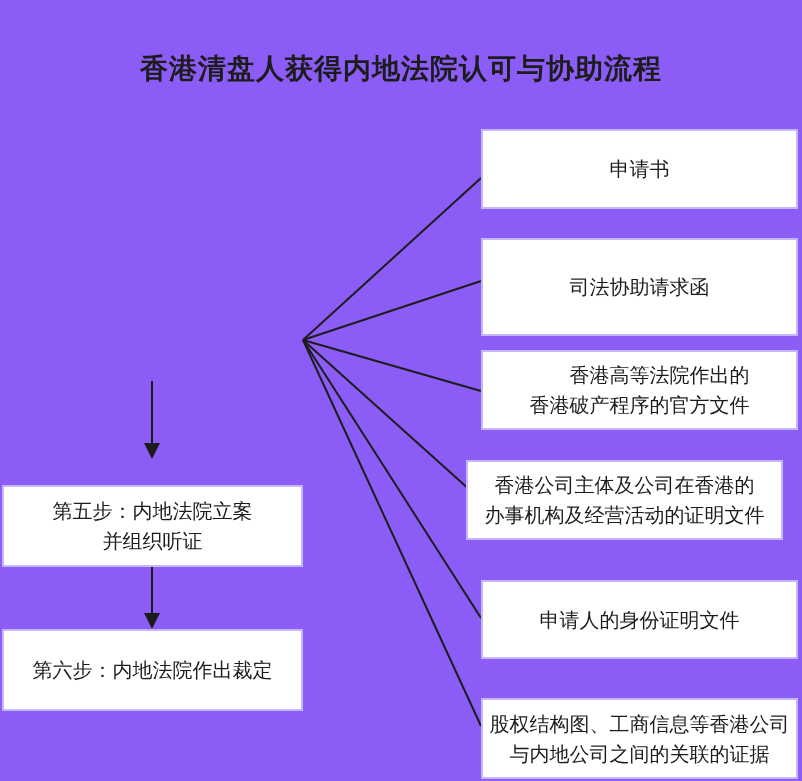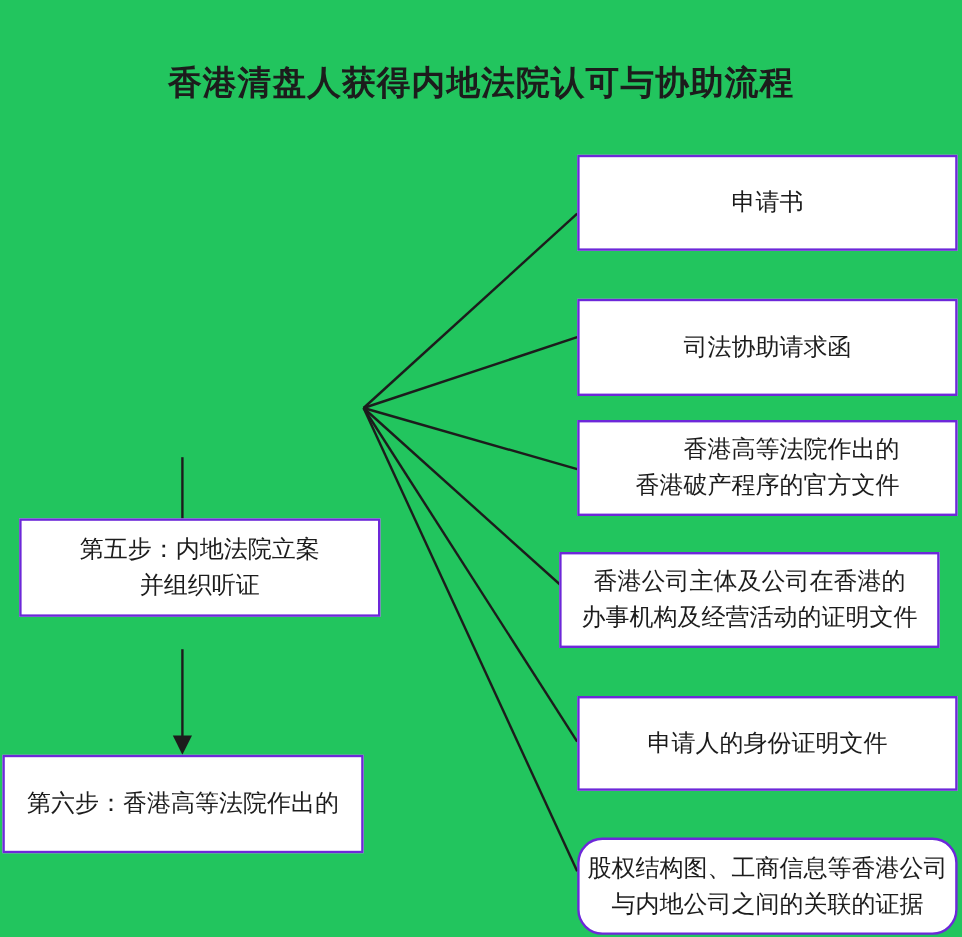--- a/index.html
+++ b/index.html
@@ -4,21 +4,21 @@
 <style>
   html, body {
     margin: 0;
     padding: 0;
     background: #ffffff;
   }
   .canvas {
     position: relative;
     width: 802px;
     height: 781px;
-    background: #22c55e;
+    background: #8b5cf6;
     font-family: "Liberation Serif", "DejaVu Serif", serif;
     color: #1c1c1c;
     overflow: hidden;
   }
   .diagram-title {
     position: absolute;
     left: 0;
     top: 50px;
     width: 802px;
     text-align: center;
@@ -30,42 +30,42 @@
   .connector-layer {
     position: absolute;
     left: 0;
     top: 0;
     width: 802px;
     height: 781px;
   }
   .node {
     position: absolute;
     box-sizing: border-box;
-    border: 2px solid #6d28d9;
+    border: 2px solid #c4b5fd;
     background: #ffffff;
     display: flex;
     align-items: center;
     justify-content: center;
     text-align: center;
     font-size: 20px;
     line-height: 1.5;
     white-space: pre-line;
     padding: 2px 6px;
   }
   
   .step-4 { left: 2px;  top: 298px; width: 301px; height: 83px; }
-  .step-5 { left: 2px;  top: 432px; width: 301px; height: 82px; margin-left: 14px; }
+  .step-5 { left: 2px;  top: 485px; width: 301px; height: 82px; }
   .step-6 { left: 2px;  top: 629px; width: 301px; height: 82px; }
   
   .doc-1 { left: 481px; top: 129px; width: 317px; height: 80px; }
-  .doc-2 { left: 481px; top: 249px; width: 317px; height: 81px; }
+  .doc-2 { left: 481px; top: 238px; width: 317px; height: 98px; }
   .doc-3 { left: 481px; top: 350px; width: 317px; height: 80px; text-align: right; }
   .doc-4 { left: 466px; top: 460px; width: 317px; height: 80px; }
   .doc-5 { left: 481px; top: 580px; width: 317px; height: 79px; }
-  .doc-6 { left: 481px; top: 698px; width: 317px; height: 81px; border-radius: 21px; }
+  .doc-6 { left: 481px; top: 698px; width: 317px; height: 81px; }
 </style>
 </head>
 <body>
 
 <div class="canvas">
 
   <div class="diagram-title">香港清盘人获得内地法院认可与协助流程</div>
 
   <svg class="connector-layer" width="802" height="781" viewBox="0 0 802 781" aria-hidden="true">
 
@@ -78,21 +78,21 @@
 
     <line x1="152" y1="381" x2="152" y2="444" stroke="#1c1c1c" stroke-width="2"></line>
     <polygon points="152,459 144,443 160,443" fill="#1c1c1c"></polygon>
 
     <line x1="152" y1="541" x2="152" y2="614" stroke="#1c1c1c" stroke-width="2"></line>
     <polygon points="152,629 144,613 160,613" fill="#1c1c1c"></polygon>
   </svg>
 
   <div class="node step-5">第五步：内地法院立案
 并组织听证</div>
-  <div class="node step-6">第六步：香港高等法院作出的</div>
+  <div class="node step-6">第六步：内地法院作出裁定</div>
 
   <div class="node doc-1">申请书</div>
   <div class="node doc-2">司法协助请求函</div>
   <div class="node doc-3">香港高等法院作出的
 香港破产程序的官方文件</div>
   <div class="node doc-4">香港公司主体及公司在香港的
 办事机构及经营活动的证明文件</div>
   <div class="node doc-5">申请人的身份证明文件</div>
   <div class="node doc-6">股权结构图、工商信息等香港公司
 与内地公司之间的关联的证据</div>

